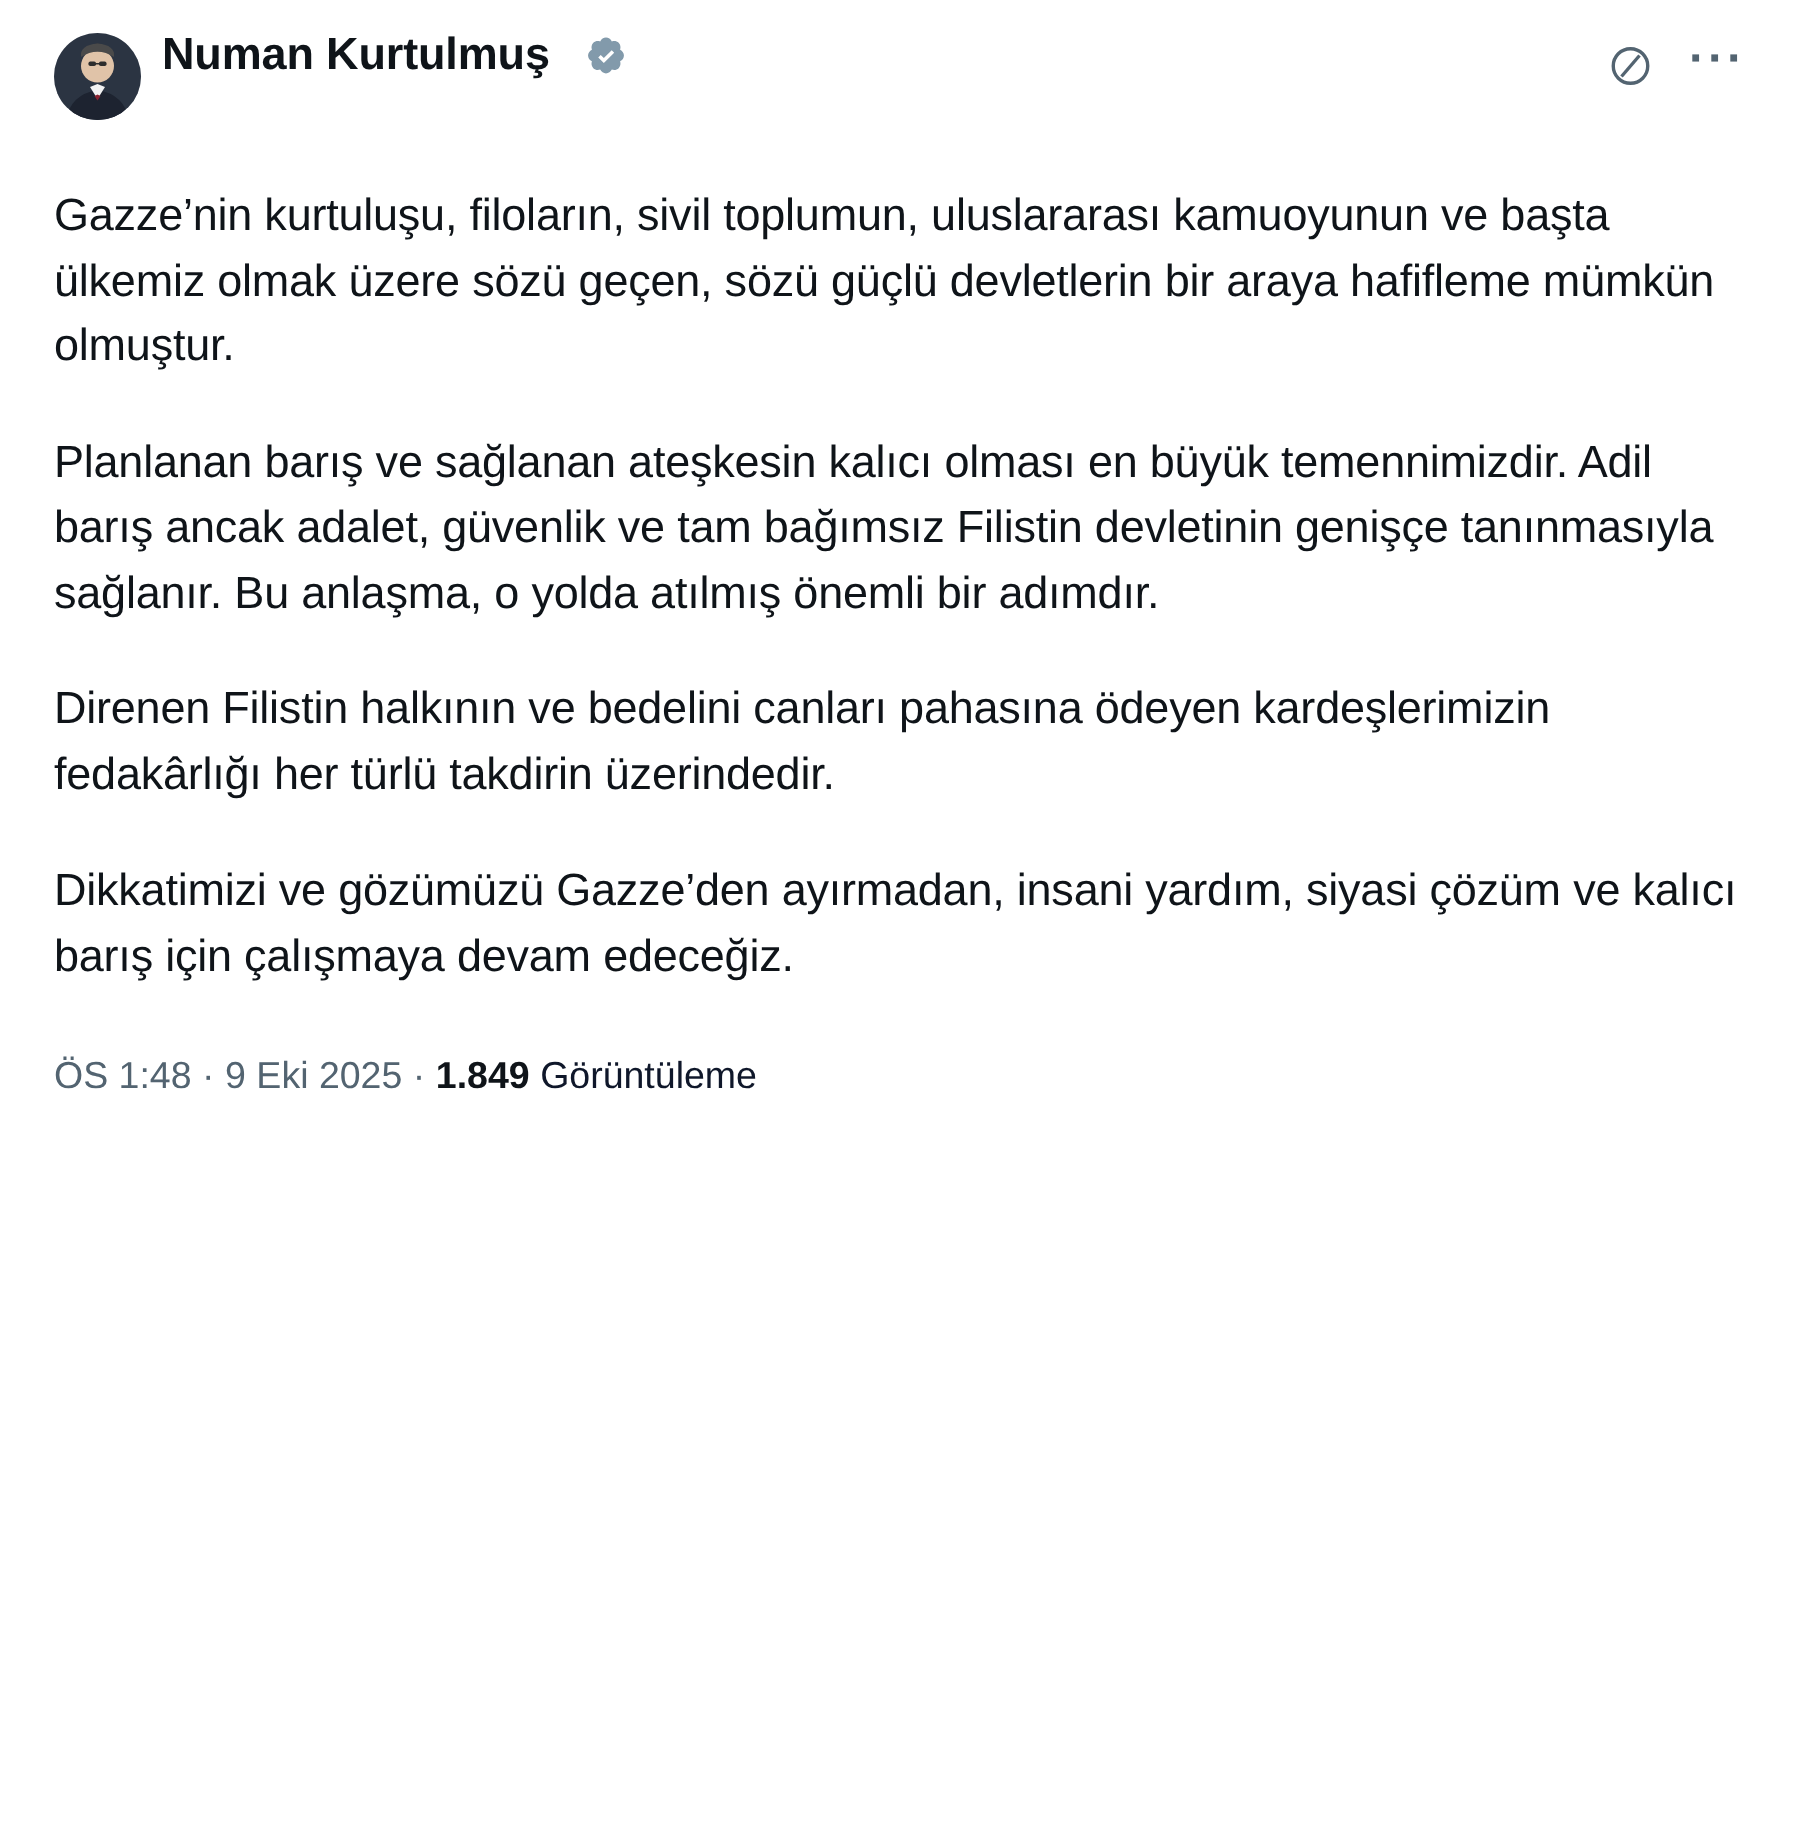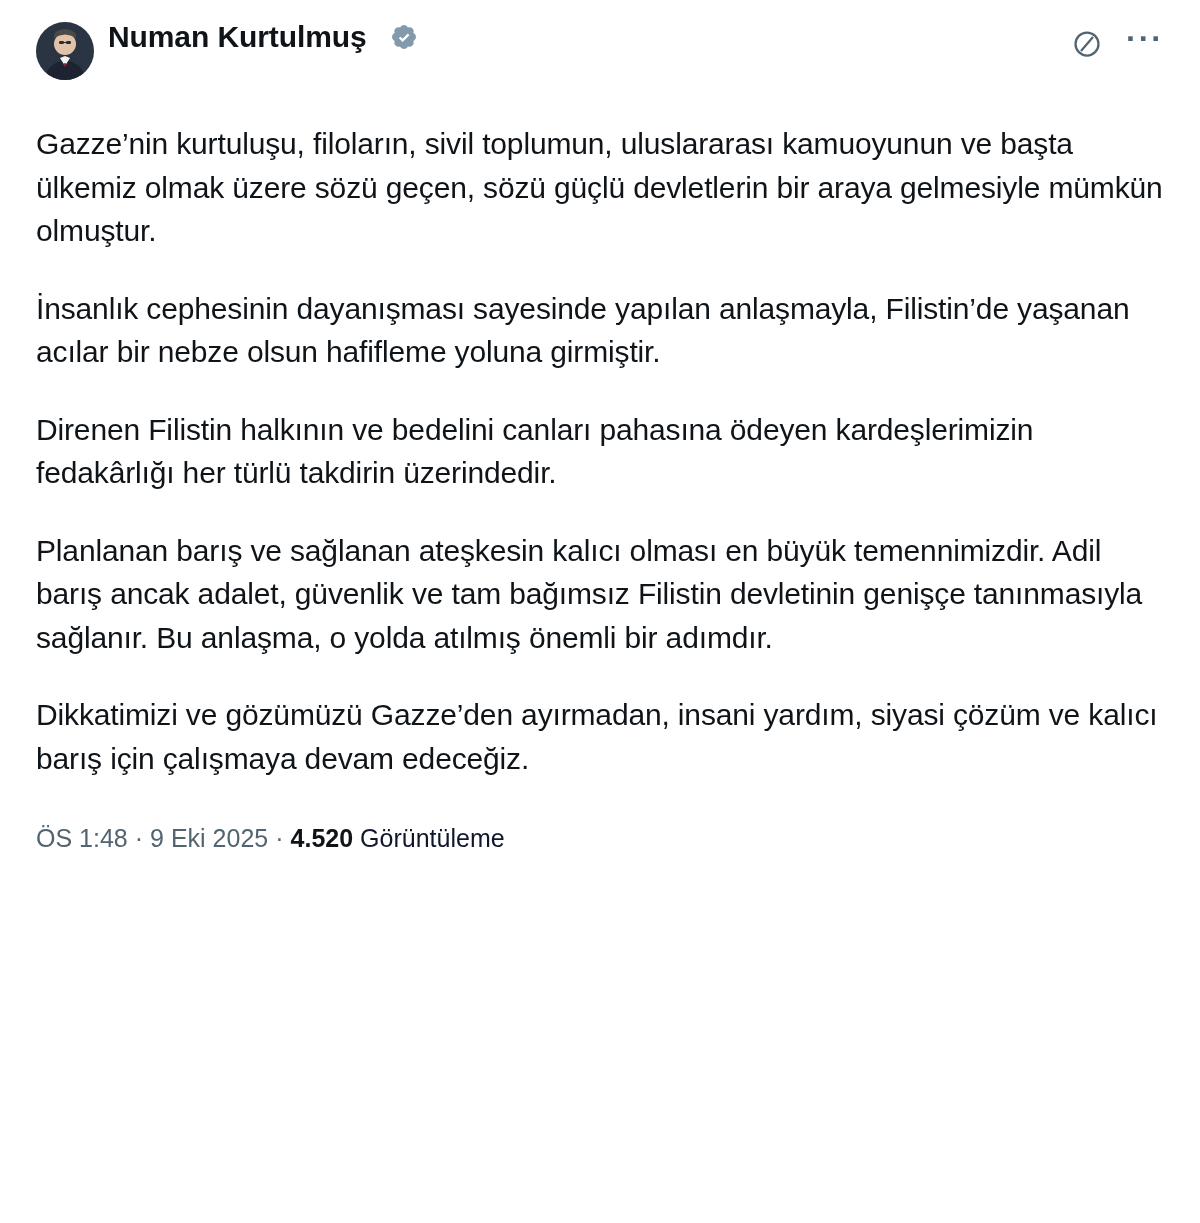--- a/index.html
+++ b/index.html
@@ -173,29 +173,28 @@
         <svg viewBox="0 0 24 24" xmlns="http://www.w3.org/2000/svg" aria-hidden="true">
           <circle cx="12" cy="12" r="9.2" fill="none" stroke="#536471" stroke-width="1.8"></circle>
           <line x1="16.8" y1="6.4" x2="7.2" y2="17.6" stroke="#536471" stroke-width="1.8"></line>
         </svg>
       </span>
       <span class="icon-btn more-icon">···</span>
     </div>
   </div>
 
   <div class="tweet-body">
-    <p>Gazze’nin kurtuluşu, filoların, sivil toplumun, uluslararası kamuoyunun ve başta ülkemiz olmak üzere sözü geçen, sözü güçlü devletlerin bir araya gelmesiyle mümkün olmuştur.</p>
-    <p>İnsanlık cephesinin dayanışması sayesinde yapılan anlaşmayla, Filistin’de yaşanan acılar bir nebze olsun hafifleme yoluna girmiştir.</p>
+    <p>Gazze’nin kurtuluşu, filoların, sivil toplumun, uluslararası kamuoyunun ve başta ülkemiz olmak üzere sözü geçen, sözü güçlü devletlerin bir araya hafifleme mümkün olmuştur.</p>
+    <p>Planlanan barış ve sağlanan ateşkesin kalıcı olması en büyük temennimizdir. Adil barış ancak adalet, güvenlik ve tam bağımsız Filistin devletinin genişçe tanınmasıyla sağlanır. Bu anlaşma, o yolda atılmış önemli bir adımdır.</p>
     <p>Direnen Filistin halkının ve bedelini canları pahasına ödeyen kardeşlerimizin fedakârlığı her türlü takdirin üzerindedir.</p>
-    <p>Planlanan barış ve sağlanan ateşkesin kalıcı olması en büyük temennimizdir. Adil barış ancak adalet, güvenlik ve tam bağımsız Filistin devletinin genişçe tanınmasıyla sağlanır. Bu anlaşma, o yolda atılmış önemli bir adımdır.</p>
     <p>Dikkatimizi ve gözümüzü Gazze’den ayırmadan, insani yardım, siyasi çözüm ve kalıcı barış için çalışmaya devam edeceğiz.</p>
   </div>
 
   <div class="tweet-footer">
     <span>ÖS 1:48</span>
     <span class="sep">·</span>
     <span>9 Eki 2025</span>
     <span class="sep">·</span>
-    <span class="views-count">4.520</span>
+    <span class="views-count">1.849</span>
     <span class="views-label">Görüntüleme</span>
   </div>
 
 </div>
 
 </body></html>

